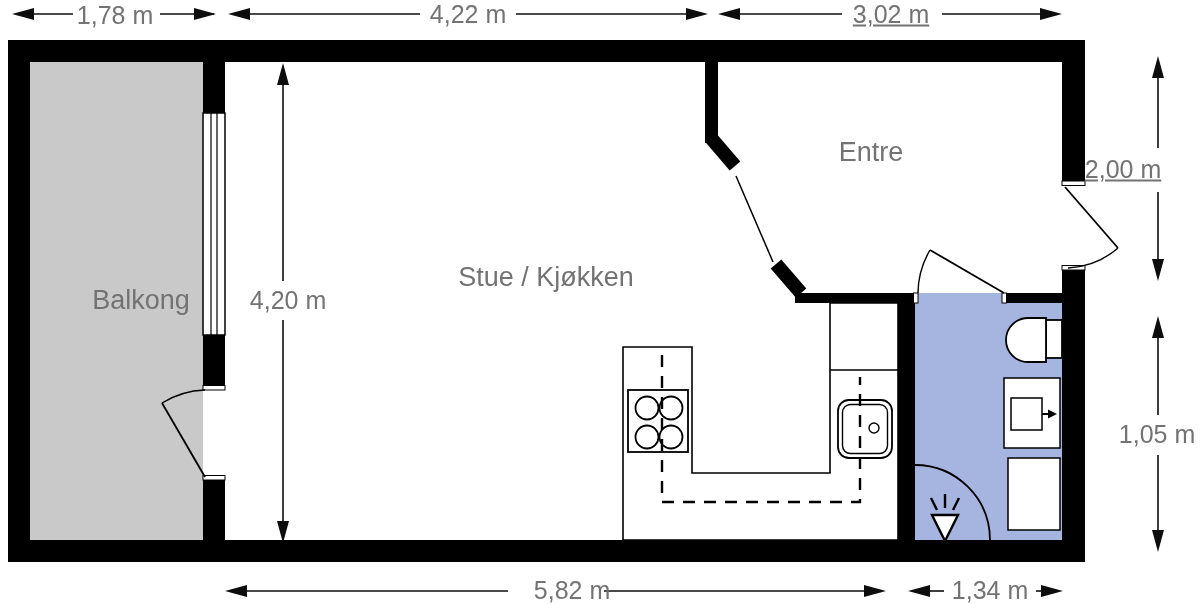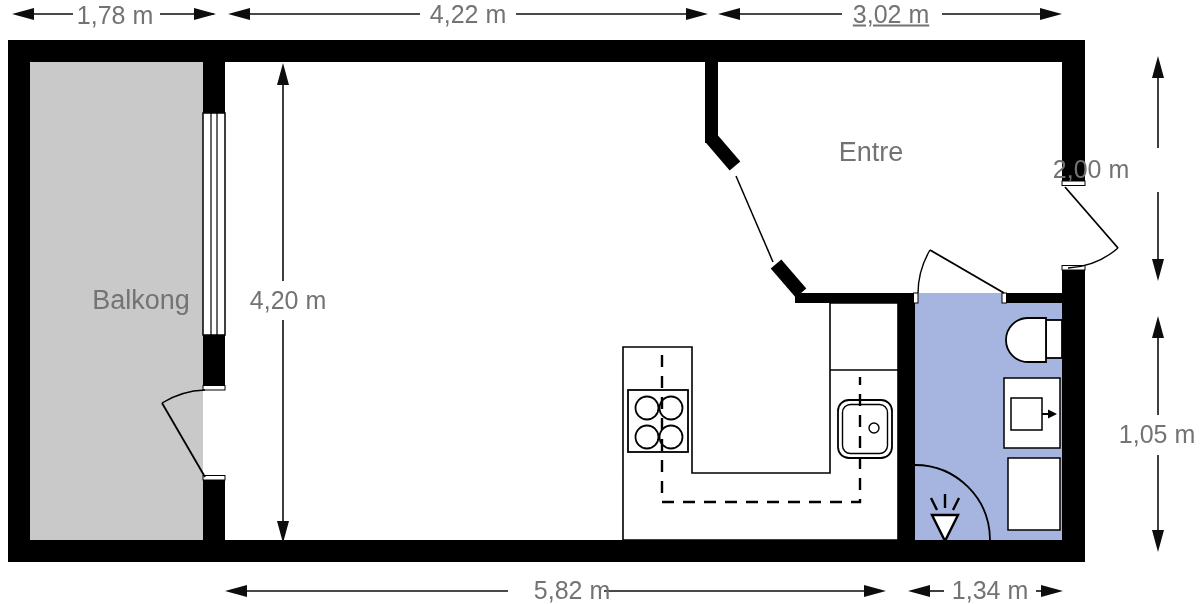--- a/index.html
+++ b/index.html
@@ -189,24 +189,25 @@
       <g>
         <polygon points="908,591 930,585 930,597" stroke="none"></polygon>
         <line x1="926" y1="591" x2="944" y2="591"></line>
         <line x1="1036" y1="591" x2="1059" y2="591"></line>
         <polygon points="1063,591 1041,585 1041,597" stroke="none"></polygon>
       </g>
     </g>
   </svg>
 
   <div class="lbl room-lbl" style="left:117px;top:300px;margin-left:24px;">Balkong</div>
+  <div class="lbl room-lbl" style="left:546px;top:277px;">Stue / Kjøkken</div>
   <div class="lbl room-lbl" style="left:871px;top:152px;text-align:center;">Entre</div>
 
   <div class="lbl dim-lbl" style="left:115px;top:15px;">1,78 m</div>
   <div class="lbl dim-lbl" style="left:468px;top:14px;">4,22 m</div>
   <div class="lbl dim-lbl" style="left:891px;top:14px;text-decoration:underline;">3,02 m</div>
   <div class="lbl dim-lbl" style="left:288px;top:300px;">4,20 m</div>
-  <div class="lbl dim-lbl" style="left:1091px;top:169px;">2,00 m</div>
+  <div class="lbl dim-lbl" style="left:1123px;top:169px;text-decoration:underline;">2,00 m</div>
   <div class="lbl dim-lbl" style="left:1157px;top:434px;">1,05 m</div>
   <div class="lbl dim-lbl" style="left:572px;top:590px;">5,82 m</div>
   <div class="lbl dim-lbl" style="left:990px;top:590px;">1,34 m</div>
 
 </div>
 
 </body></html>

